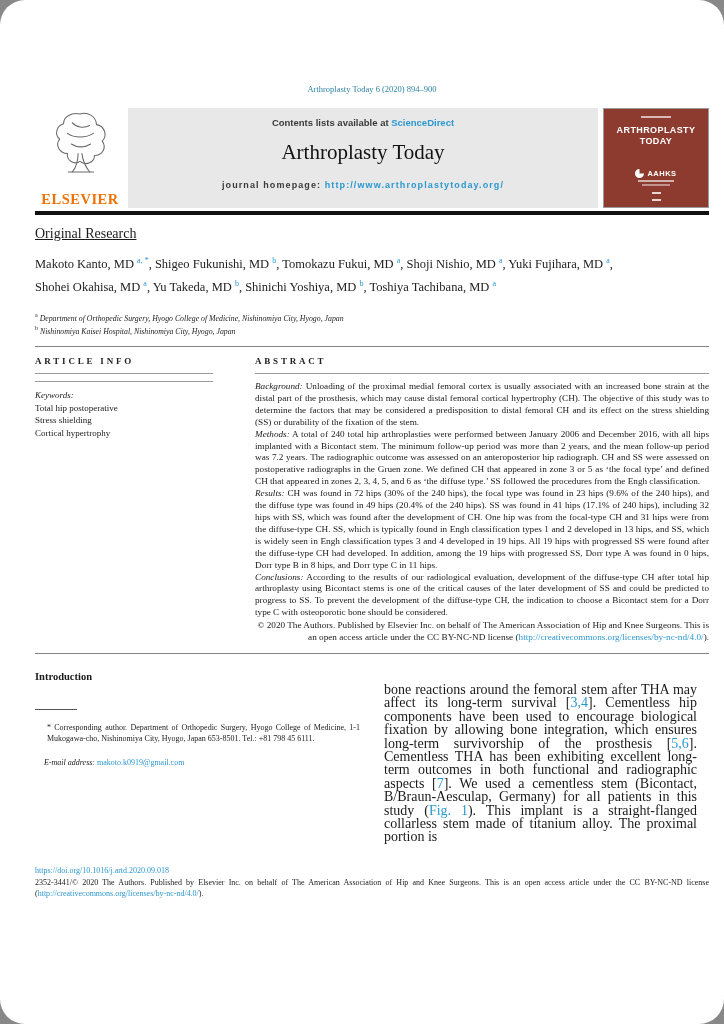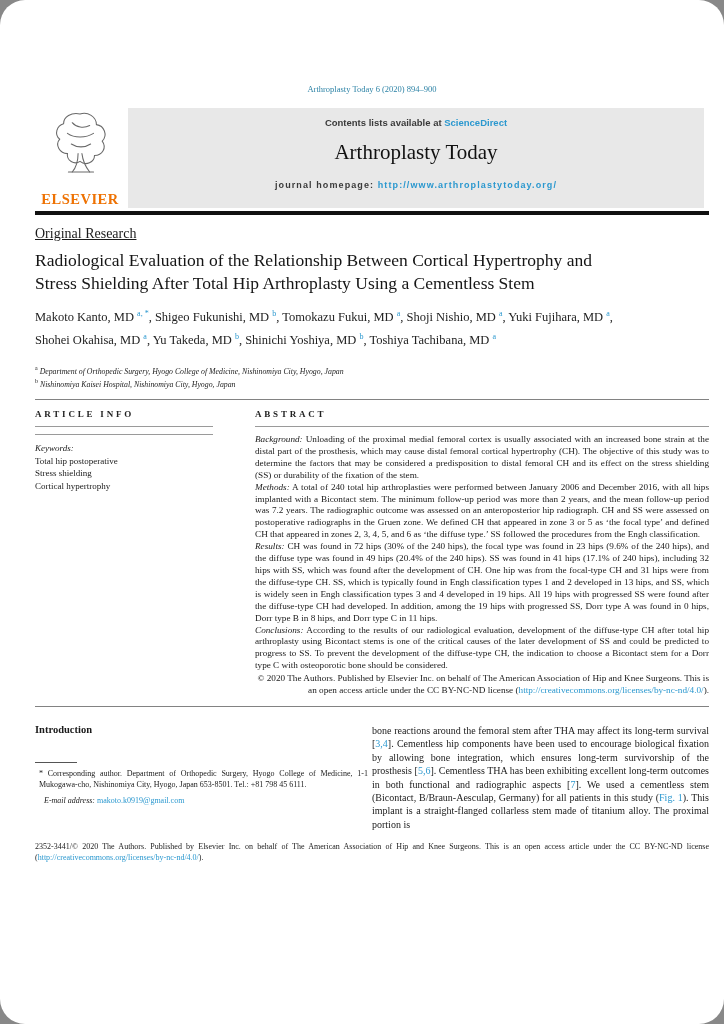--- a/index.html
+++ b/index.html
@@ -44,28 +44,28 @@
   .col-rule{border-top:1px solid #9a9a9a;margin:7px 0 7px;}
   .info-col .txt{font-size:9px;line-height:12.5px;}
   .info-col .lbl{font-style:italic;}
   .abs-col .txt{font-size:9.2px;line-height:11.9px;text-align:justify;}
   .abs-col .lbl{font-style:italic;}
   .copyright{font-size:9.2px;line-height:11.9px;text-align:right;margin-top:1px;}
   
   .body-cols{display:flex;margin-top:17px;}
   .bcol{flex:1 1 0;min-width:0;}
   .intro-head{font-size:10.5px;font-weight:bold;margin:0 0 11px;}
-  .bpar{font-size:10px;line-height:13.4px;text-align:justify;margin:0;}
+  .bpar{font-size:14px;line-height:13.4px;text-align:justify;margin:12px;}
   .indent{text-indent:10px;}
   .footnote{margin-top:27px;}
   .fn-rule{width:42px;border-top:1px solid #555;margin-bottom:5px;}
-  .fn-text{font-size:8px;line-height:11.3px;text-align:justify;margin:4px;}
+  .fn-text{font-size:8px;line-height:11.3px;text-align:justify;margin:12px;}
   .fn-email{font-size:8px;line-height:11.3px;margin:0;text-indent:9px;}
   .doi-line{margin-top:10px;font-size:8px;}
-  .footer-text{font-size:8px;line-height:11px;margin-top:10px;text-align:justify;color:#222;}
+  .footer-text{font-size:8px;line-height:11px;margin-top:2px;text-align:justify;color:#222;}
 </style>
 </head>
 <body>
 
 <div class="page">
 
   <div class="citation teal">Arthroplasty Today 6 (2020) 894–900</div>
 
   <div class="masthead">
     <div class="logo-col">
@@ -80,25 +80,38 @@
           <path d="M18 63 L44 63"></path>
         </g>
       </svg>
       <div class="elsevier-word">ELSEVIER</div>
     </div>
     <div class="mast-center">
       <div class="contents-line"><span>Contents lists available at </span><span class="lnk">ScienceDirect</span></div>
       <div class="journal-title">Arthroplasty Today</div>
       <div class="homepage-line"><span>journal homepage: </span><span class="lnk">http://www.arthroplastytoday.org/</span></div>
     </div>
+    <div class="cover-col">
+      <div class="cover-vol"></div>
+      <div class="cover-title"><span>ARTHROPLASTY</span><br><span>TODAY</span></div>
+      <div class="cover-spacer"></div>
+      <div class="aahks-row">
+        <svg width="9" height="9" viewBox="0 0 10 10">
+            <path d="M5 0 A5 5 0 1 0 10 5 L5 5 Z" fill="#ffffff"></path>
+          </svg>
+        <span>AAHKS</span>
+      </div>
+      <div class="aahks-sub"></div>
+      <div class="aahks-sub2"></div>
+      <div class="cover-mark"></div>
+    </div>
   </div>
   <div class="black-bar"></div>
 
   <div class="category">Original Research</div>
-  <div class="art-title">Radiological Evaluation of the Relationship Between Cortical Hypertrophy and Stress Shielding After Total Hip Arthroplasty Using a Cementless Stem</div>
 
   <p class="authors"><span>Makoto Kanto, MD</span> <sup>a, *</sup><span>, </span><span>Shigeo Fukunishi, MD</span> <sup>b</sup><span>, </span><span>Tomokazu Fukui, MD</span> <sup>a</sup><span>, </span><span>Shoji Nishio, MD</span> <sup>a</sup><span>, </span><span>Yuki Fujihara, MD</span> <sup>a</sup><span>, </span><span>Shohei Okahisa, MD</span> <sup>a</sup><span>, </span><span>Yu Takeda, MD</span> <sup>b</sup><span>, </span><span>Shinichi Yoshiya, MD</span> <sup>b</sup><span>, </span><span>Toshiya Tachibana, MD</span> <sup>a</sup></p>
 
   <div class="affils">
     <div><sup>a</sup> <span>Department of Orthopedic Surgery, Hyogo College of Medicine, Nishinomiya City, Hyogo, Japan</span></div>
     <div><sup>b</sup> <span>Nishinomiya Kaisei Hospital, Nishinomiya City, Hyogo, Japan</span></div>
   </div>
 
   <div class="rule"></div>
 
@@ -136,15 +149,16 @@
         <div class="fn-rule"></div>
         <p class="fn-text">* Corresponding author. Department of Orthopedic Surgery, Hyogo College of Medicine, 1-1 Mukogawa-cho, Nishinomiya City, Hyogo, Japan 653-8501. Tel.: +81 798 45 6111.</p>
         <p class="fn-email"><i>E-mail address:</i> <span class="lnk">makoto.k0919@gmail.com</span></p>
       </div>
     </div>
     <div class="bcol">
       <p class="bpar"><span>bone reactions around the femoral stem after THA may affect its long-term survival [</span><span class="lnk">3,4</span><span>]. Cementless hip components have been used to encourage biological fixation by allowing bone integration, which ensures long-term survivorship of the prosthesis [</span><span class="lnk">5,6</span><span>]. Cementless THA has been exhibiting excellent long-term outcomes in both functional and radiographic aspects [</span><span class="lnk">7</span><span>]. We used a cementless stem (Bicontact, B/Braun-Aesculap, Germany) for all patients in this study (</span><span class="lnk">Fig. 1</span><span>). This implant is a straight-flanged collarless stem made of titanium alloy. The proximal portion is</span></p>
     </div>
   </div>
 
+  <div class="doi-line"><span class="lnk">https://doi.org/10.1016/j.artd.2020.09.018</span></div>
   <p class="footer-text"><span>2352-3441/© 2020 The Authors. Published by Elsevier Inc. on behalf of The American Association of Hip and Knee Surgeons. This is an open access article under the CC BY-NC-ND license (</span><span class="lnk">http://creativecommons.org/licenses/by-nc-nd/4.0/</span><span>).</span></p>
 
 </div>
 
 </body></html>

